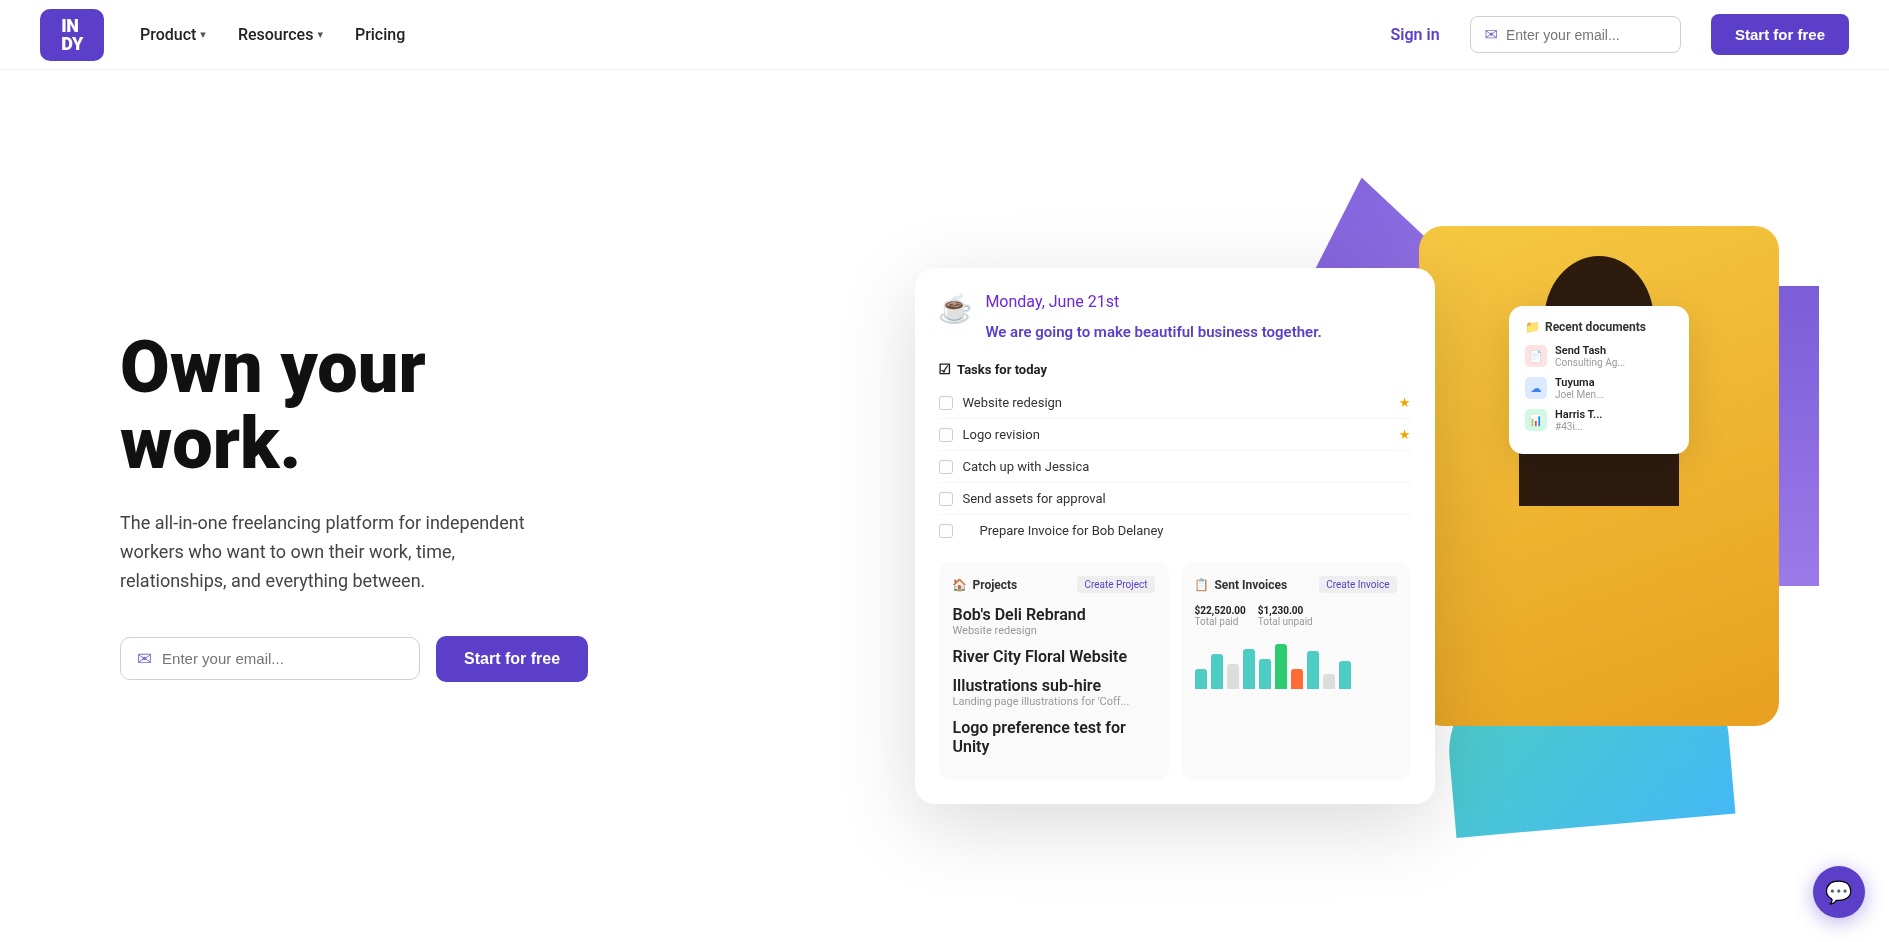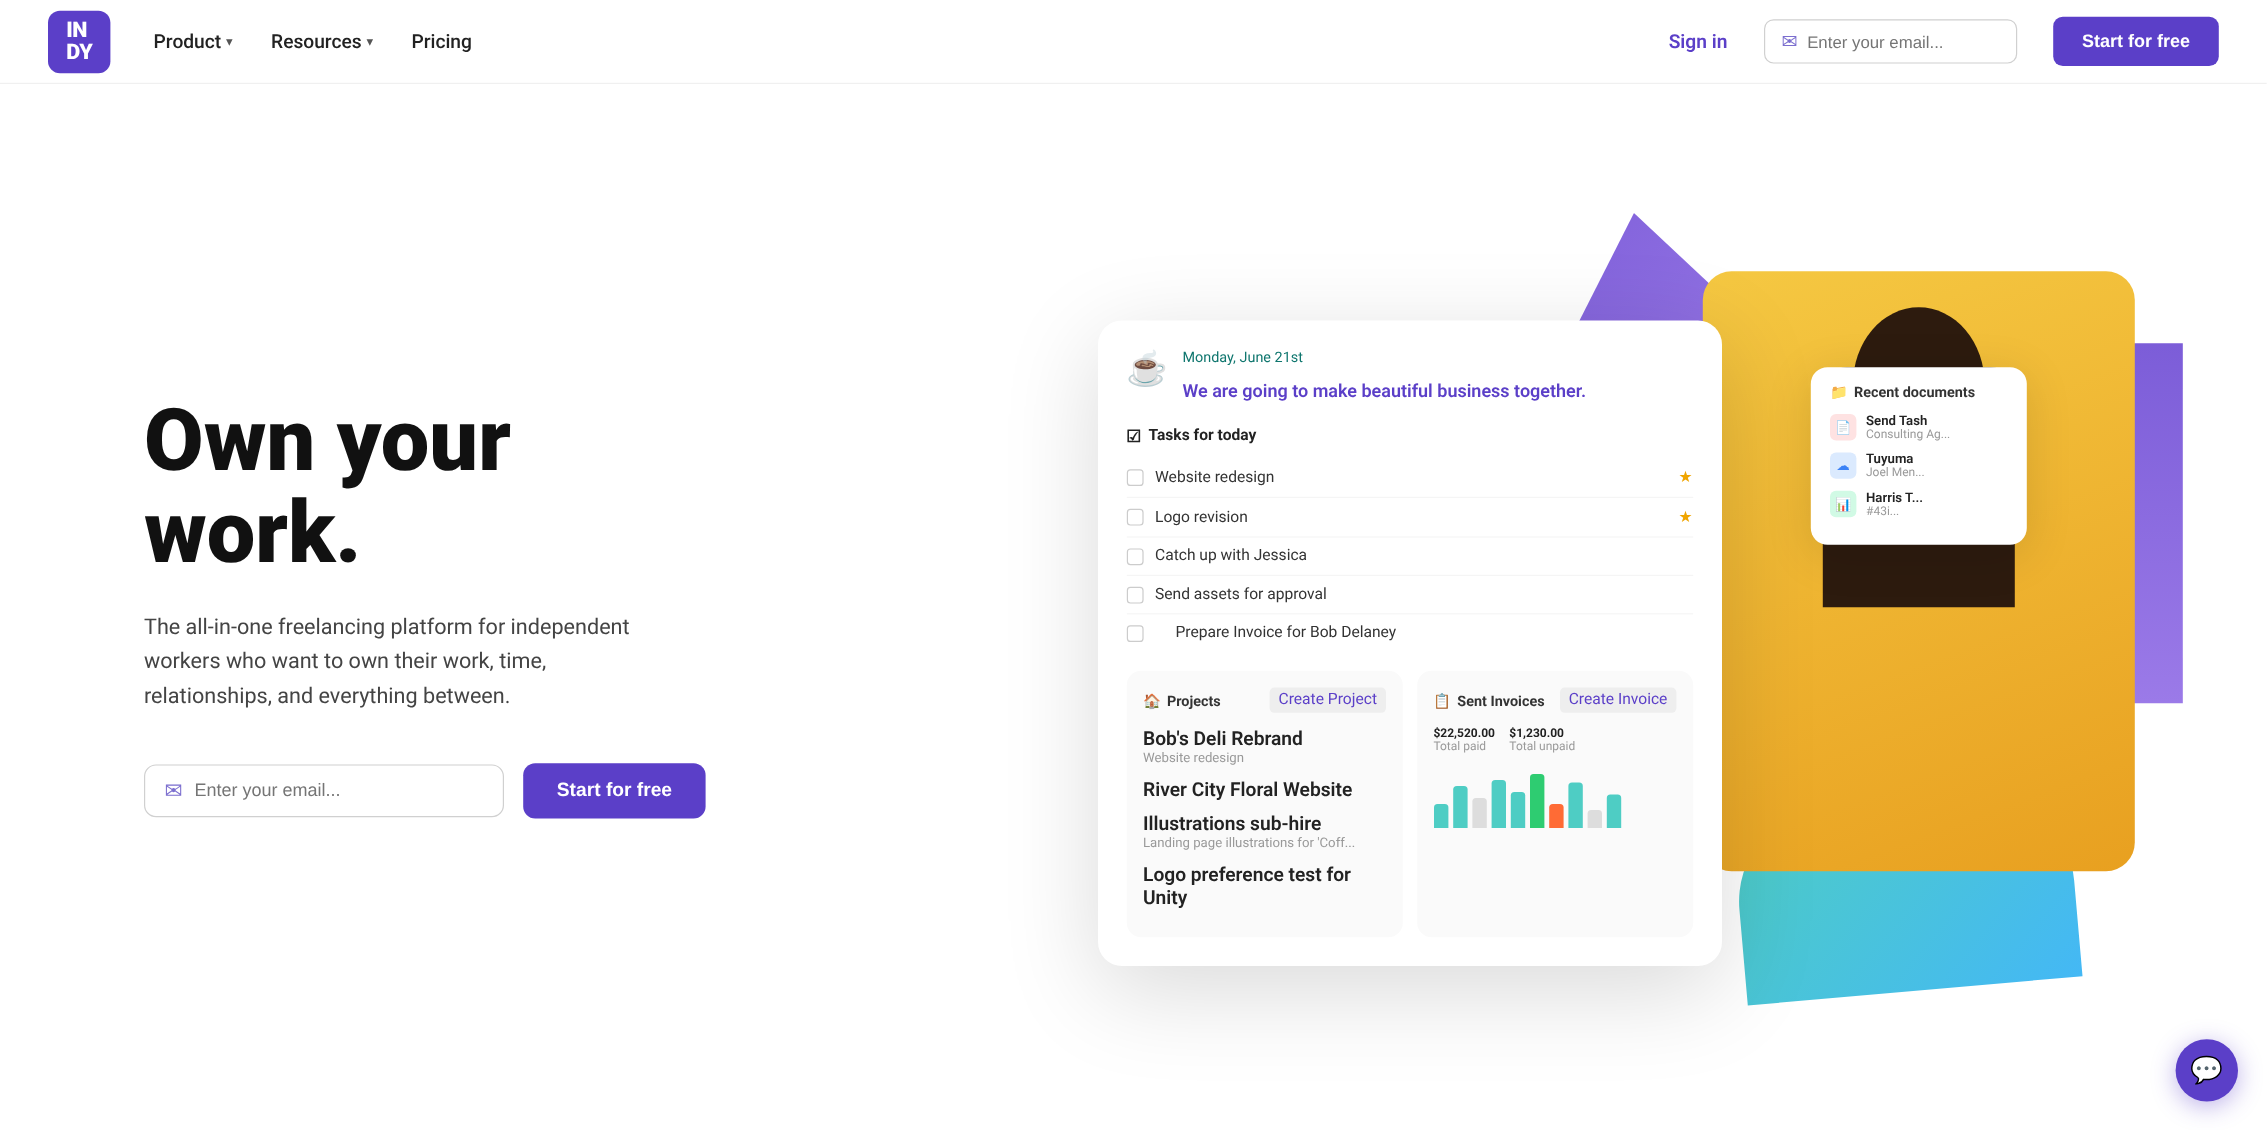--- a/index.html
+++ b/index.html
@@ -4,21 +4,21 @@
   <style>
     *, *::before, *::after { box-sizing: border-box; margin: 0; padding: 0; }
     body { font-family: -apple-system, BlinkMacSystemFont, 'Segoe UI', Roboto, sans-serif; background: #fff; overflow-x: hidden; }
 
     
     nav {
       display: flex; align-items: center; padding: 0 40px; height: 70px;
       border-bottom: 1px solid #f0f0f0; background: #fff; position: relative; z-index: 10;
     }
     .logo {
-      width: 52px; height: 52px; background: #5b3fc8; border-radius: 10px;
+      width: 64px; height: 52px; background: #5b3fc8; border-radius: 10px;
       display: flex; align-items: center; justify-content: center; margin-right: 36px; flex-shrink: 0;
     }
     .logo-text { color: #fff; font-weight: 900; font-size: 18px; line-height: 1; letter-spacing: -0.5px; }
     .nav-links { display: flex; align-items: center; gap: 32px; flex: 1; }
     .nav-link {
       font-size: 16px; font-weight: 500; color: #222; cursor: pointer;
       display: flex; align-items: center; gap: 4px; text-decoration: none; justify-content: center;
     }
     .nav-link .chevron { font-size: 11px; color: #555; }
     .nav-right { display: flex; align-items: center; gap: 30px; }
@@ -94,41 +94,41 @@
       position: relative; z-index: 5;
       background: #fff; border-radius: 20px;
       box-shadow: 0 20px 80px rgba(0,0,0,0.15);
       width: 520px; padding: 24px;
       margin-top: 20px;
     }
 
     
     .greeting-row { display: flex; align-items: flex-start; gap: 12px; margin-bottom: 20px; }
     .coffee-icon { font-size: 28px; }
-    .greeting-date { font-size: 12px; color: #0f766e; margin-bottom: 12px; }
+    .greeting-date { font-size: 16px; color: #6d28d9; margin-bottom: 12px; }
     .greeting-text { font-size: 15px; color: #5b3fc8; font-weight: 600; }
 
     
     .section-label { font-size: 13px; font-weight: 700; color: #222; margin-bottom: 10px; display: flex; align-items: center; gap: 6px; }
     .section-icon { font-size: 14px; }
     .task-item {
       display: flex; align-items: center; justify-content: space-between;
       padding: 8px 0; border-bottom: 1px solid #f5f5f5; font-size: 13px; color: #333;
     }
     .task-item:last-child { border-bottom: none; gap: 17px; }
     .task-check { width: 14px; height: 14px; border: 1.5px solid #ccc; border-radius: 3px; margin-right: 10px; flex-shrink: 0; }
     .task-name { flex: 1; }
     .star { color: #f0a500; font-size: 13px; }
 
     
     .bottom-row { display: flex; gap: 12px; margin-top: 16px; }
     .bottom-panel { flex: 1; background: #fafafa; border-radius: 12px; padding: 14px; }
     .panel-header { display: flex; justify-content: space-between; align-items: center; margin-bottom: 12px; }
     .panel-title { font-size: 12px; font-weight: 700; color: #333; display: flex; align-items: center; gap: 5px; }
-    .panel-btn { font-size: 13px; color: #5b3fc8; background: #eee; border-radius: 4px; padding: 3px 7px; cursor: pointer; }
+    .panel-btn { font-size: 10px; color: #5b3fc8; background: #eee; border-radius: 4px; padding: 3px 7px; cursor: pointer; }
     .project-item { margin-bottom: 10px; }
     .project-name { font-size: 16px; font-weight: 600; color: #222; }
     .project-sub { font-size: 11px; color: #999; }
 
     
     .invoice-stats { display: flex; gap: 12px; margin-bottom: 12px; }
     .inv-stat { }
     .inv-amount { font-size: 10px; font-weight: 700; color: #222; }
     .inv-label { font-size: 10px; color: #999; }
 

